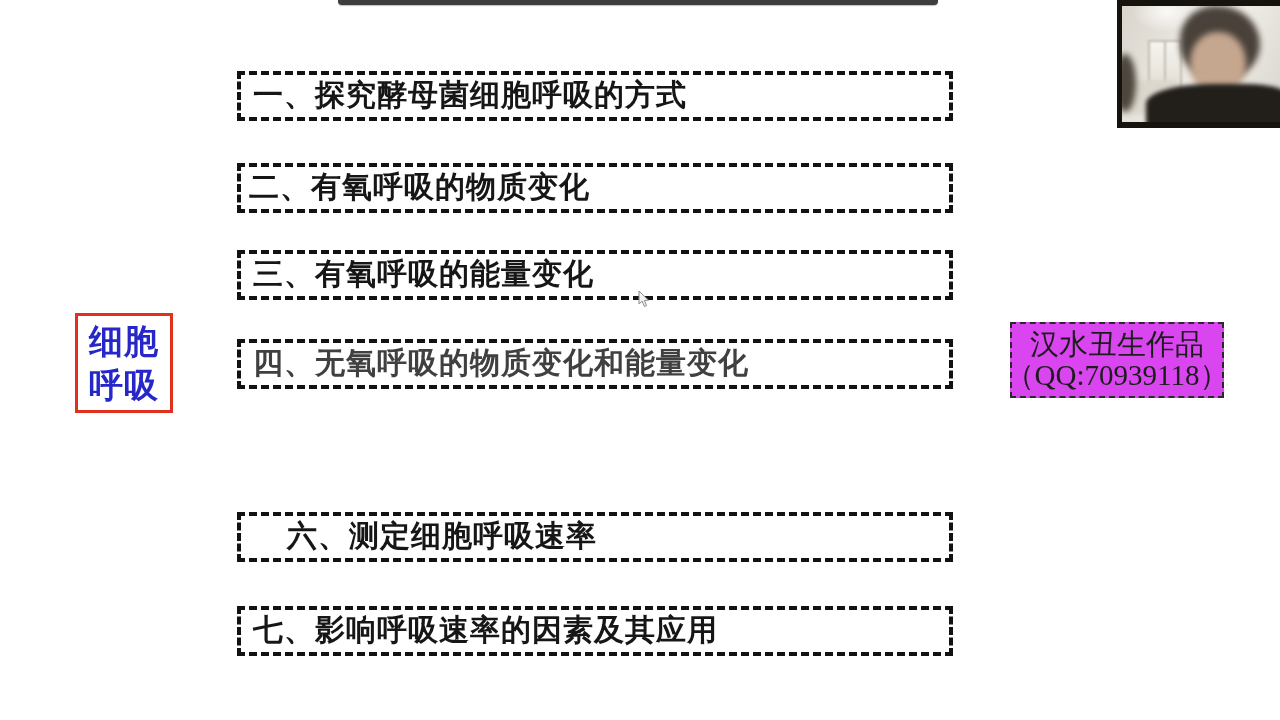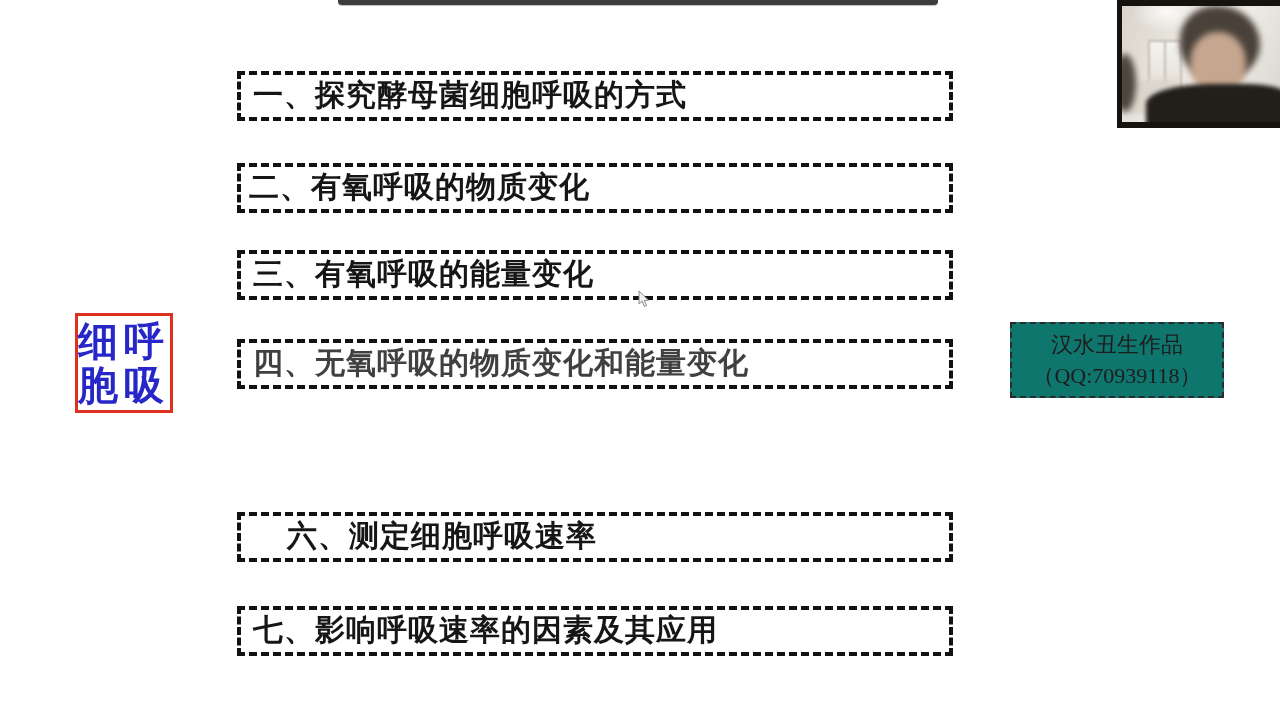--- a/index.html
+++ b/index.html
@@ -43,38 +43,38 @@
   .b5 { top: 426px; }
   .b6 { top: 512px; padding-left: 46px; }
   .b7 { top: 606px; }
 
   
   .side-label {
     position: absolute;
     left: 75px; top: 313px; width: 98px; height: 100px;
     border: 3px solid #e0301e;
     background: #ffffff;
-    display: flex; 
+    display: flex; flex-direction: column;
     align-items: center; justify-content: center;
     color: #2626c9;
-    font-size: 40px; font-weight: 700;
+    font-size: 34px; font-weight: 700;
     line-height: 44px;
     letter-spacing: 1px;
   }
 
   
   .watermark {
     position: absolute;
     left: 1010px; top: 322px; width: 214px; height: 76px;
     border: 2px dashed #2a2a2a;
-    background: #0f766e;
+    background: #d946ef;
     display: flex; flex-direction: column;
     align-items: center; justify-content: center;
     font-family: "Liberation Serif", "DejaVu Serif", serif;
-    font-size: 22px; color: #1c1c1c;
+    font-size: 29px; color: #1c1c1c;
     line-height: 31px;
     white-space: nowrap;
   }
 
   
   .webcam {
     position: absolute;
     left: 1117px; top: 0; width: 163px; height: 128px;
     background: #16130f;
   }

